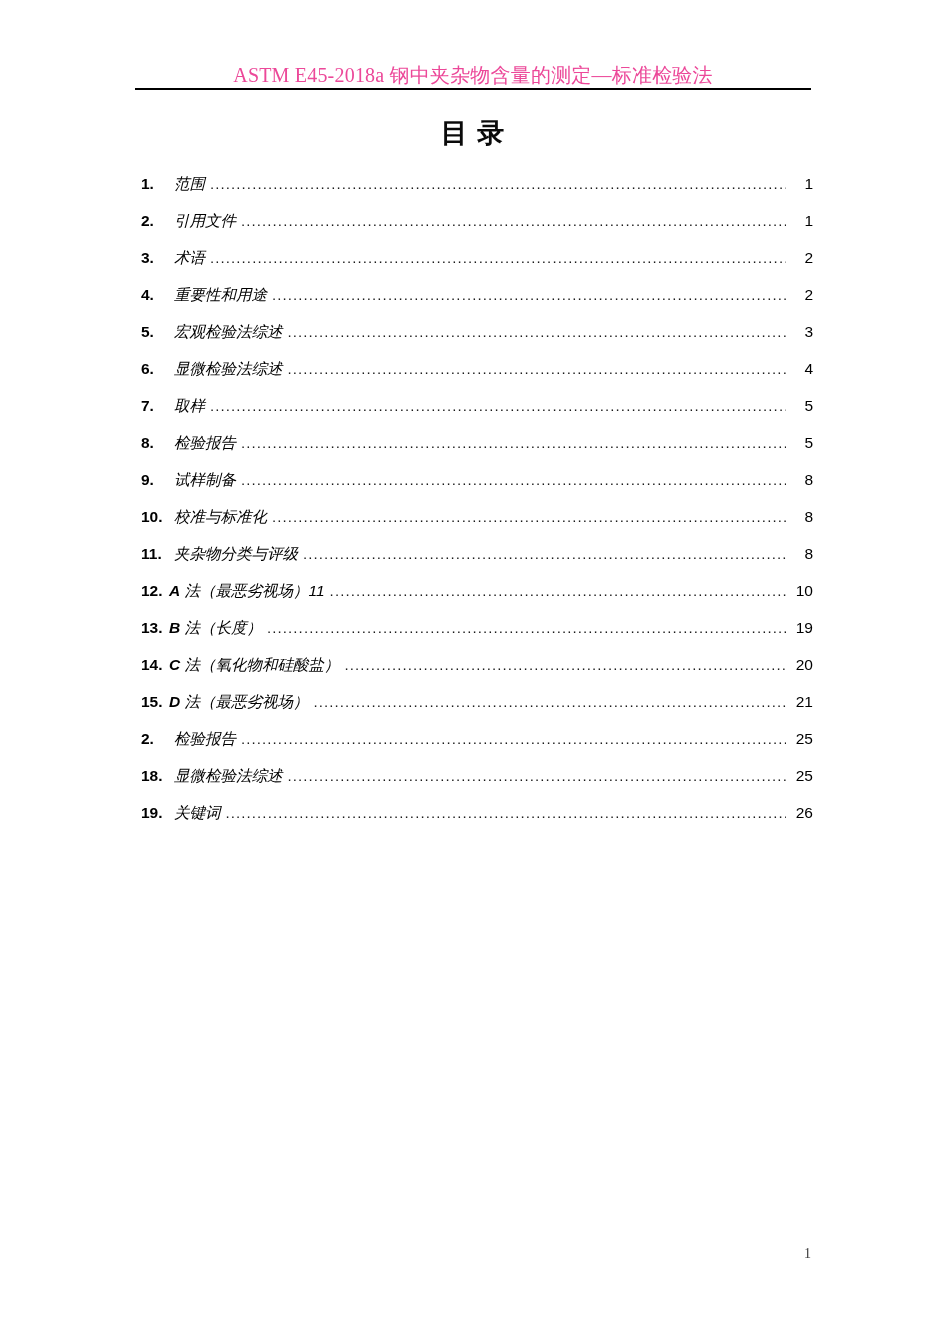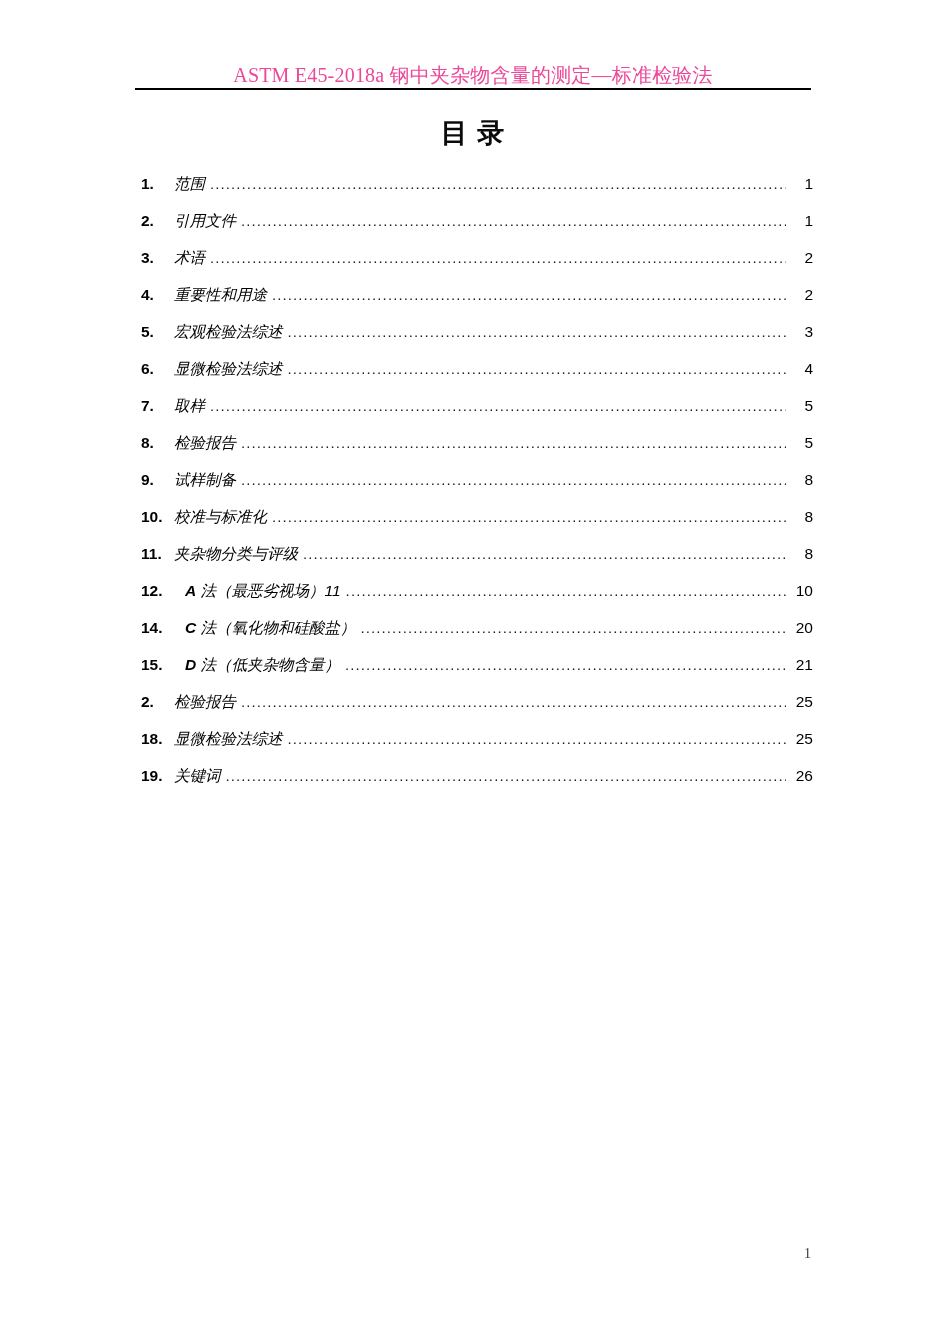--- a/index.html
+++ b/index.html
@@ -80,21 +80,21 @@
     white-space: nowrap;
   }
   .toc-num {
     font-weight: bold;
     flex: 0 0 auto;
     text-align: left;
   }
   
   .toc-entry.gap-wide .toc-num { min-width: 26px; margin-right: 7px; }
   
-  .toc-entry.gap-tight .toc-num { min-width: 26px; margin-right: 18px; }
+  .toc-entry.gap-tight .toc-num { min-width: 26px; margin-right: 2px; }
 
   .toc-label {
     flex: 0 0 auto;
     padding-right: 3px;
     font-style: italic;
   }
   .toc-label .bold {
     font-weight: bold;
   }
   .toc-dots {
@@ -211,28 +211,34 @@
         <span class="toc-dots"></span>
         <span class="toc-page">8</span>
       </div>
       <div class="toc-entry gap-tight">
         <span class="toc-num">12.</span>
         <span class="toc-label"><span class="bold">A</span><span> 法（最恶劣视场）11</span></span>
         <span class="toc-dots"></span>
         <span class="toc-page">10</span>
       </div>
       <div class="toc-entry gap-tight">
+        <span class="toc-num">13.</span>
+        <span class="toc-label"><span class="bold">B</span><span> 法（长度）</span></span>
+        <span class="toc-dots"></span>
+        <span class="toc-page">19</span>
+      </div>
+      <div class="toc-entry gap-tight">
         <span class="toc-num">14.</span>
         <span class="toc-label"><span class="bold">C</span><span> 法（氧化物和硅酸盐）</span></span>
         <span class="toc-dots"></span>
         <span class="toc-page">20</span>
       </div>
       <div class="toc-entry gap-tight">
         <span class="toc-num">15.</span>
-        <span class="toc-label"><span class="bold">D</span><span> 法（低夹杂物含量）</span></span>
+        <span class="toc-label"><span class="bold">D</span><span> 法（最恶劣视场）</span></span>
         <span class="toc-dots"></span>
         <span class="toc-page">21</span>
       </div>
       <div class="toc-entry gap-wide">
         <span class="toc-num">2.</span>
         <span class="toc-label">检验报告</span>
         <span class="toc-dots"></span>
         <span class="toc-page">25</span>
       </div>
       <div class="toc-entry gap-wide">

